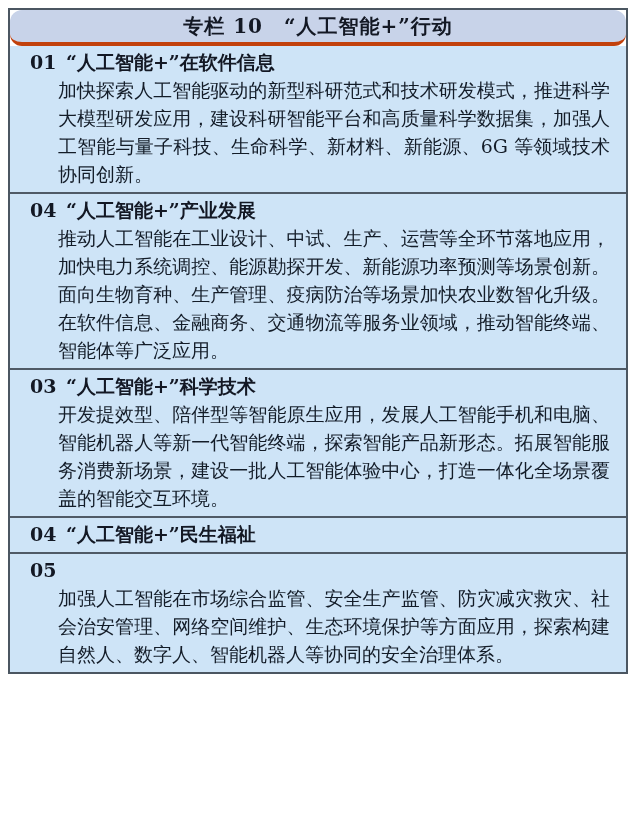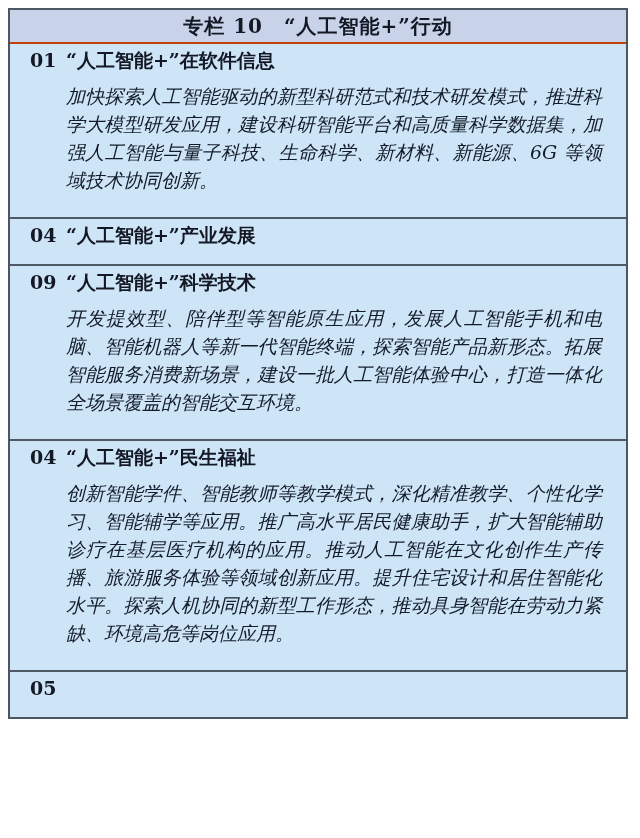--- a/index.html
+++ b/index.html
@@ -14,58 +14,58 @@
   .panel {
     position: absolute;
     left: 8px;
     top: 8px;
     width: 620px;
     border: 2px solid #4b5661;
     box-sizing: border-box;
   }
   .title-row {
     background: #c8d3e9;
-    border-bottom: 2px solid #c2410c;
+    border-bottom: 4px solid #c2410c;
     text-align: center;
     font-weight: bold;
     font-size: 20px;
     line-height: 22px;
     padding: 5px 0 5px 0;
     color: #131824;
     letter-spacing: 1px;
+    border-radius: 12px;
   }
   .section {
     background: #cee4f7;
     border-bottom: 2px solid #4f5a66;
-    padding: 2px 14px 15px 20px;
+    padding: 2px 14px 4px 20px;
   }
   .section:last-child {
     border-bottom: none;
   }
   .sec-head {
     display: flex;
     align-items: baseline;
     font-weight: bold;
     font-size: 19px;
     line-height: 28px;
     color: #131824;
   }
   .sec-num {
     width: 36px;
     flex: 0 0 36px;
     font-family: "DejaVu Serif", "Liberation Serif", serif;
   }
   .sec-body {
-    margin: 8px;
+    margin: 0;
     padding: 0 2px 0 28px;
     font-size: 19px;
     line-height: 28px;
     text-align: justify;
     color: #131c28;
-    font-style: italic;
   }
 </style>
 </head>
 <body>
 
 <div class="panel">
   <div class="title-row">专栏 10　“人工智能+”行动</div>
 
   <div class="section">
     <div class="sec-head">
@@ -73,37 +73,38 @@
       <span class="sec-title">“人工智能+”在软件信息</span>
     </div>
     <p class="sec-body">加快探索人工智能驱动的新型科研范式和技术研发模式，推进科学大模型研发应用，建设科研智能平台和高质量科学数据集，加强人工智能与量子科技、生命科学、新材料、新能源、6G 等领域技术协同创新。</p>
   </div>
 
   <div class="section">
     <div class="sec-head">
       <span class="sec-num">04</span>
       <span class="sec-title">“人工智能+”产业发展</span>
     </div>
+    <p class="sec-body">推动人工智能在工业设计、中试、生产、运营等全环节落地应用，加快电力系统调控、能源勘探开发、新能源功率预测等场景创新。面向生物育种、生产管理、疫病防治等场景加快农业数智化升级。在软件信息、金融商务、交通物流等服务业领域，推动智能终端、智能体等广泛应用。</p>
   </div>
 
   <div class="section">
     <div class="sec-head">
-      <span class="sec-num">09</span>
+      <span class="sec-num">03</span>
       <span class="sec-title">“人工智能+”科学技术</span>
     </div>
     <p class="sec-body">开发提效型、陪伴型等智能原生应用，发展人工智能手机和电脑、智能机器人等新一代智能终端，探索智能产品新形态。拓展智能服务消费新场景，建设一批人工智能体验中心，打造一体化全场景覆盖的智能交互环境。</p>
   </div>
 
   <div class="section">
     <div class="sec-head">
       <span class="sec-num">04</span>
       <span class="sec-title">“人工智能+”民生福祉</span>
     </div>
-    <p class="sec-body">创新智能学件、智能教师等教学模式，深化精准教学、个性化学习、智能辅学等应用。推广高水平居民健康助手，扩大智能辅助诊疗在基层医疗机构的应用。推动人工智能在文化创作生产传播、旅游服务体验等领域创新应用。提升住宅设计和居住智能化水平。探索人机协同的新型工作形态，推动具身智能在劳动力紧缺、环境高危等岗位应用。</p>
   </div>
 
   <div class="section">
     <div class="sec-head">
       <span class="sec-num">05</span>
     </div>
+    <p class="sec-body">加强人工智能在市场综合监管、安全生产监管、防灾减灾救灾、社会治安管理、网络空间维护、生态环境保护等方面应用，探索构建自然人、数字人、智能机器人等协同的安全治理体系。</p>
   </div>
 
 </div>
 
 </body></html>

